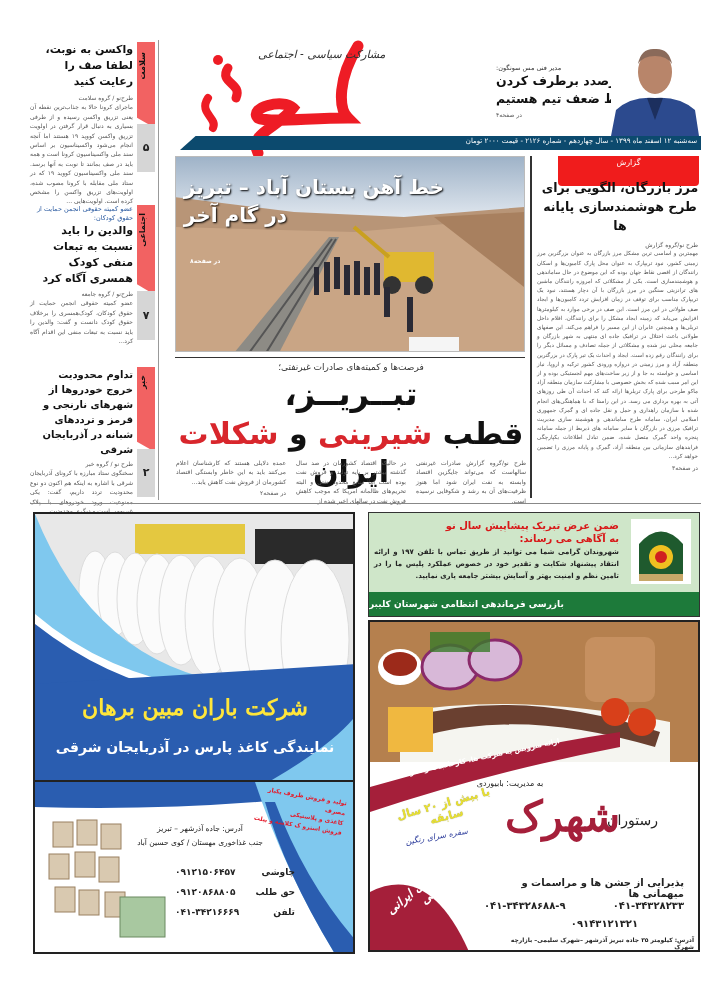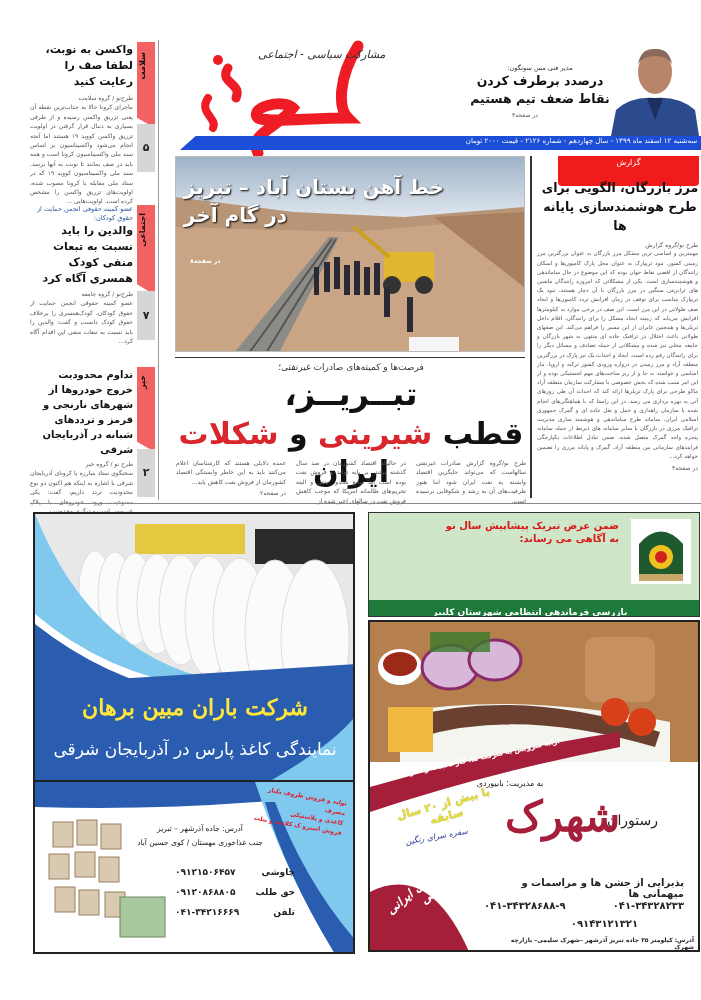--- a/index.html
+++ b/index.html
@@ -5,24 +5,24 @@
 *{box-sizing:border-box;margin:0;padding:0}
 html,body{width:701px;height:1000px;background:#fff;overflow:hidden}
 body{position:relative;font-family:"DejaVu Sans",sans-serif;color:#222}
 .abs{position:absolute}
 .txt{font-size:6px;line-height:9.4px;color:#555;text-align:justify}
 .rtl{direction:rtl}
 
 
 #logo{left:188px;top:38px;width:210px;height:120px}
 #logo-sub{left:258px;top:48px;font-family:"DejaVu Serif",serif;font-size:11px;color:#333;font-style:italic}
-#dateline{left:180px;top:136px;width:521px;height:14px;background:#1d4ed8;clip-path:polygon(3% 0,100% 0,100% 100%,0 100%)}
+#dateline{left:180px;top:136px;width:521px;height:14px;background:#0c4a6e;clip-path:polygon(3% 0,100% 0,100% 100%,0 100%)}
 #dateline span{position:absolute;right:4px;top:1px;font-size:7px;color:#fff;white-space:nowrap}
 
-#top-story{left:470px;top:64px;width:140px;text-align:center}
+#top-story{left:496px;top:64px;width:140px;text-align:left}
 #top-kicker{font-size:6.5px;color:#333}
 #top-title{font-size:12.5px;font-weight:bold;color:#111;line-height:18px;margin-top:0}
 #top-ref{font-size:6px;color:#555;margin-top:3px;padding-right:30px}
 #coach{left:611px;top:40px;width:88px;height:96px;overflow:hidden}
 
 
 .lbox{left:30px;width:125px}
 .tag{position:absolute;right:0;width:18px;background:#f26262;clip-path:polygon(0 0,100% 0,100% 100%,0 88%)}
 .tagnum{position:absolute;right:0;width:18px;background:#d6d6d6;font-size:11px;font-weight:bold;text-align:center;color:#222}
 .tagtxt{position:absolute;right:1px;width:16px;writing-mode:vertical-rl;transform:rotate(180deg);font-size:8px;font-weight:bold;color:#111;text-align:center}
@@ -196,21 +196,21 @@
         <ellipse cx="240" cy="118" rx="30" ry="72"></ellipse>
         <ellipse cx="280" cy="126" rx="34" ry="80"></ellipse>
     </g>
     <path d="M0 0 Q60 150 200 170 L0 170Z" fill="#7fc8ee"></path>
     <path d="M0 100 Q70 160 170 175 L0 175Z" fill="#fff"></path>
     <path d="M0 110 Q70 165 150 180 L0 180Z" fill="#2a5db0"></path>
     <path d="M0 170 L322 150 L322 270 L0 270Z" fill="#2a5db0"></path>
     <path d="M230 270 Q300 230 322 200 L322 270Z" fill="#7fc8ee"></path>
   </svg>
   <div class="abs rtl" style="left:10px;top:180px;width:300px;text-align:center;font-size:22px;font-weight:bold;color:#ffe63a;font-family:'DejaVu Serif',serif">شرکت باران مبین برهان</div>
-  <div class="abs rtl" style="left:10px;top:225px;width:300px;text-align:center;font-size:17px;font-weight:normal;color:#fff">نمایندگی کاغذ پارس در آذربایجان شرقی</div>
+  <div class="abs rtl" style="left:10px;top:225px;width:300px;text-align:center;font-size:14px;font-weight:bold;color:#fff">نمایندگی کاغذ پارس در آذربایجان شرقی</div>
 </div>
 <div id="ad-paper-bottom" class="abs">
   <svg width="322" height="172" viewBox="0 0 322 172" style="position:absolute;left:0;top:0">
     <path d="M0 0 L322 0 L322 10 Q160 30 0 25Z" fill="#2a5db0"></path>
     <path d="M220 0 L322 0 L322 172 L300 172 Q250 90 220 0Z" fill="#7fc8ee"></path>
     <path d="M300 172 Q250 90 230 20 L240 20 Q270 100 322 160 L322 172Z" fill="#2a5db0"></path>
     <g fill="#d9c9b0" stroke="#9a8060">
       <rect x="18" y="40" width="20" height="25"></rect>
         <rect x="42" y="38" width="20" height="25"></rect>
         <rect x="66" y="42" width="20" height="25"></rect>
@@ -254,21 +254,22 @@
       <path d="M8 62 L8 25 Q30 0 52 25 L52 62Z" fill="#1f5a2e"></path>
       <circle cx="30" cy="38" r="12" fill="#f0c020"></circle>
       <circle cx="30" cy="38" r="6" fill="#d02020"></circle>
       <rect x="8" y="55" width="44" height="7" fill="#c8a868"></rect>
     </svg>
   </div>
   <div class="abs rtl" style="right:80px;top:6px;width:240px;text-align:right;font-size:10px;font-weight:bold;color:#d81818;line-height:13px">
     <div>ضمن عرض تبریک پیشاپیش سال نو</div>
     <div>به آگاهی می رساند:</div>
   </div>
-  <div class="abs rtl" style="left:0;right:0;bottom:0;height:16px;background:#1d7a3a;color:#fff;font-size:9px;font-weight:bold;line-height:24px;padding-right:8px;text-align:center">بازرسی فرماندهی انتظامی شهرستان کلیبر</div>
+  <div class="abs rtl" style="right:80px;top:33px;width:245px;text-align:justify;font-size:7px;font-weight:bold;color:#222;line-height:12px">شهروندان گرامی شما می توانید از طریق تماس با تلفن ۱۹۷ و ارائه انتقاد پیشنهاد شکایت و تقدیر خود در خصوص عملکرد پلیس ما را در تامین نظم و امنیت بهتر و آسایش بیشتر جامعه یاری نمایید.</div>
+  <div class="abs rtl" style="left:0;right:0;bottom:0;height:24px;background:#1d7a3a;color:#fff;font-size:9px;font-weight:bold;line-height:24px;padding-right:8px;text-align:left">بازرسی فرماندهی انتظامی شهرستان کلیبر</div>
 </div>
 
 <div id="ad-rest" class="abs">
   <svg width="332" height="332" viewBox="0 0 332 332" style="position:absolute;left:0;top:0">
     <rect width="332" height="140" fill="#a57140"></rect>
     <rect x="0" y="0" width="332" height="140" fill="#c08a58" opacity=".6"></rect>
     <ellipse cx="30" cy="45" rx="22" ry="18" fill="#fff"></ellipse>
       <ellipse cx="30" cy="42" rx="17" ry="12" fill="#9c2a1a"></ellipse>
     <ellipse cx="80" cy="45" rx="28" ry="22" fill="#d8b8d8" stroke="#8a2a6a" stroke-width="3"></ellipse>
     <ellipse cx="125" cy="38" rx="26" ry="20" fill="#d8b8d8" stroke="#8a2a6a" stroke-width="3"></ellipse>

